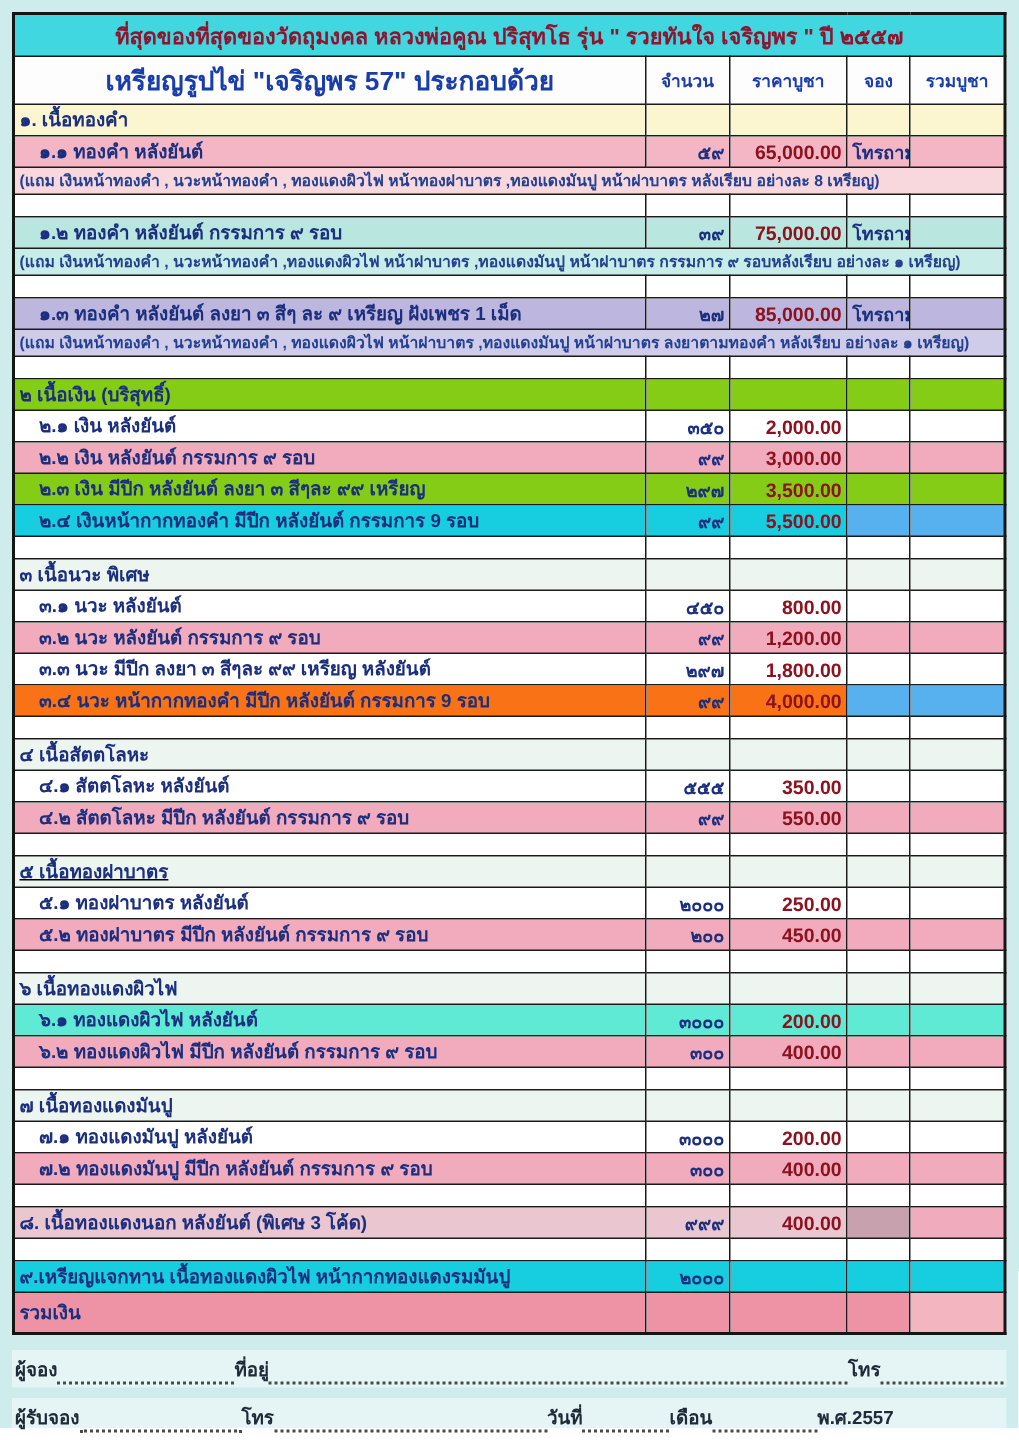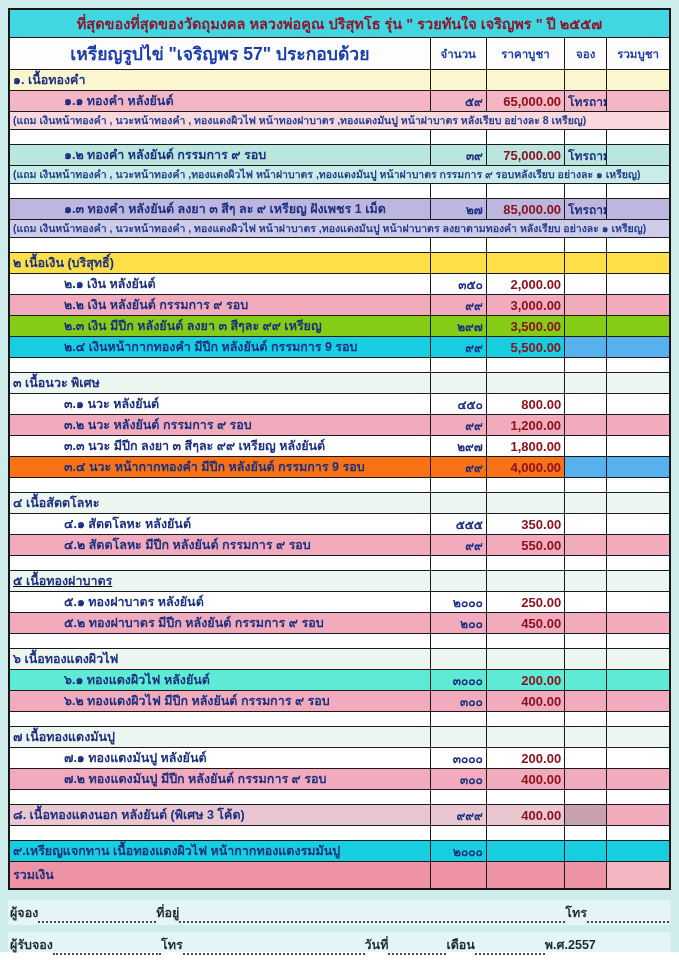--- a/index.html
+++ b/index.html
@@ -53,21 +53,21 @@
     text-align:center;
   }
   tr.r-section td{height:17px;}
   tr.r-item td{height:18px;}
   tr.r-note td{height:15px;}
   tr.r-spacer td{height:14px;}
   tr.r-grand td{height:26px;}
   td.sec,td.desc{
     color:#1b2f7e;font-weight:bold;font-size:12.5px;
   }
-  td.desc.ind{padding-left:54px;}
+  td.desc.ind{padding-left:16px;}
   td.note{
     color:#25408f;font-weight:bold;font-size:10.5px;padding-left:2px;
   }
   td.qty{
     color:#1b2f7e;font-weight:bold;font-size:12px;text-align:right;padding-right:5px;
   }
   td.price{
     color:#8c1220;font-weight:bold;font-size:13px;text-align:right;padding-right:10px;
   }
   td.book{
@@ -165,21 +165,21 @@
         <tr class="r-note" style="background: rgb(207, 204, 234);">
           <td class="note" colspan="5">(แถม เงินหน้าทองคำ , นวะหน้าทองคำ , ทองแดงผิวไฟ หน้าฝาบาตร ,ทองแดงมันปู หน้าฝาบาตร ลงยาตามทองคำ หลังเรียบ อย่างละ ๑ เหรียญ)</td>
         </tr>
         <tr class="r-spacer" style="background: rgb(255, 255, 255);">
           <td></td>
           <td></td>
           <td></td>
           <td></td>
           <td></td>
         </tr>
-        <tr class="r-section" style="background: #fde047; margin-left: 20px;">
+        <tr class="r-section" style="background: #84cc16; margin-left: 20px;">
           <td class="sec">๒ เนื้อเงิน (บริสุทธิ์)</td>
           <td class="qty"></td>
           <td class="price"></td>
           <td class="book"></td>
           <td></td>
         </tr>
         <tr class="r-item" style="background: rgb(255, 255, 255);">
           <td class="desc ind">๒.๑  เงิน หลังยันต์</td>
           <td class="qty">๓๕๐</td>
           <td class="price">2,000.00</td>

